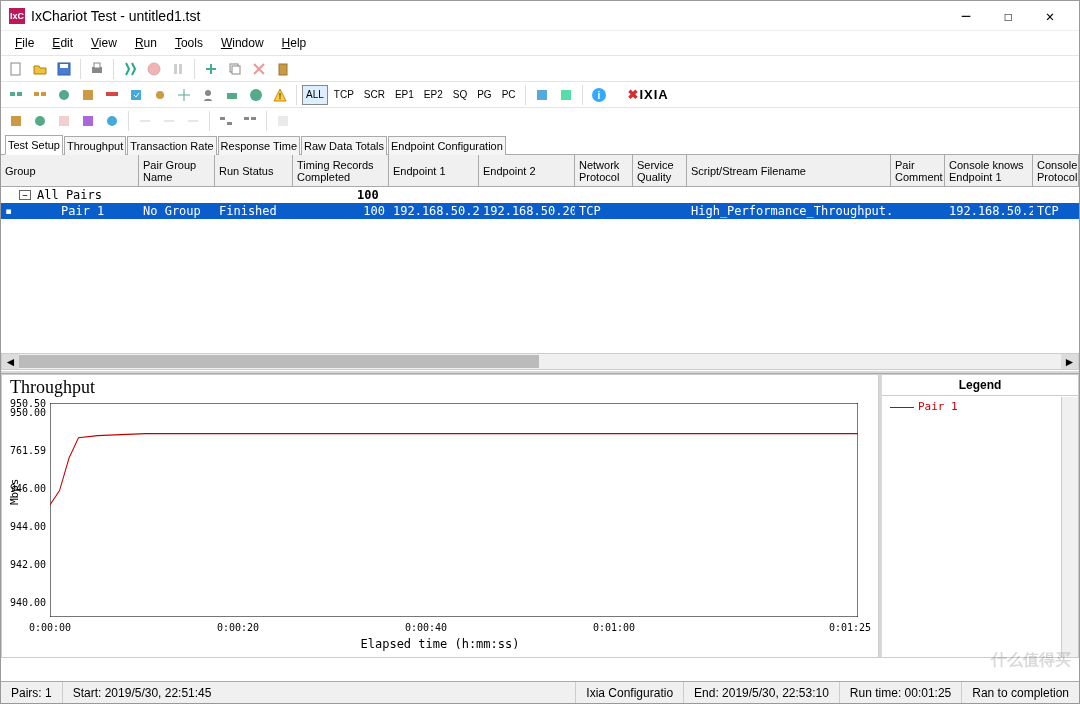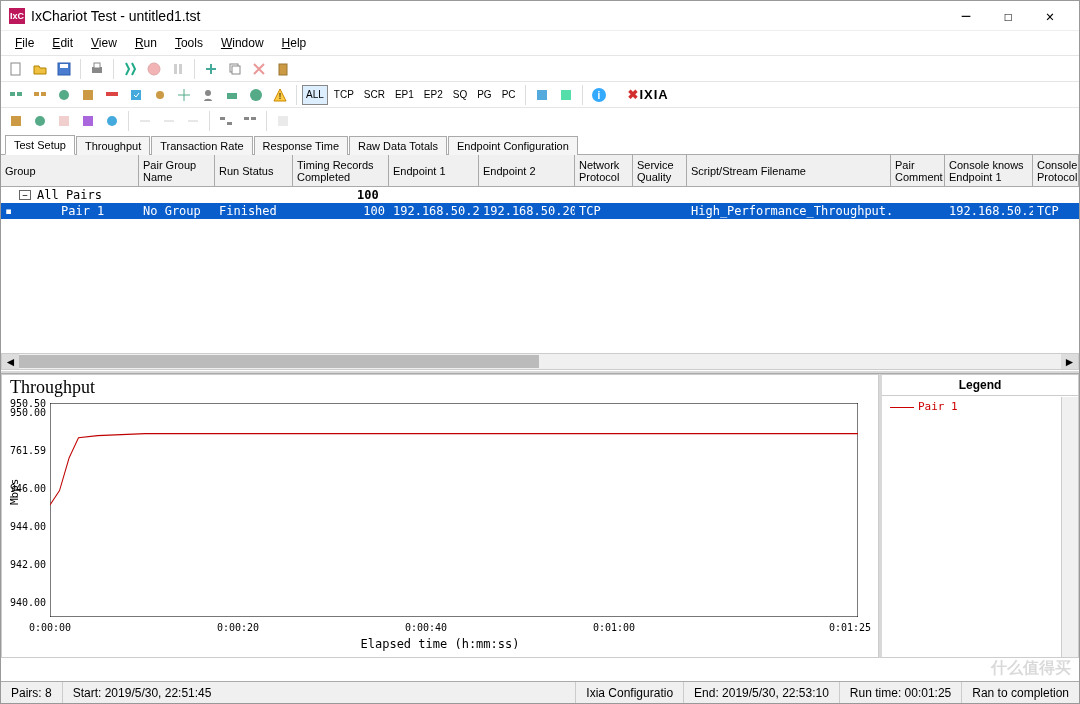--- a/index.html
+++ b/index.html
@@ -12,21 +12,21 @@
 .menu-item { padding: 2px 8px; cursor: pointer; }
 .menu-item .ul { text-decoration: underline; }
 .toolbar { height: 26px; display: flex; align-items: center; padding: 1px 4px; gap: 2px; border-top: 1px solid #e5e5e5; }
 .tbtn { width: 22px; height: 22px; display: flex; align-items: center; justify-content: center; border: 1px solid transparent; cursor: pointer; }
 .tsep { width: 1px; height: 20px; background: #ddd; margin: 0 3px; }
 .filter-btn { height: 20px; padding: 0 3px; font-size: 10px; border: 1px solid transparent; cursor: pointer; display: flex; align-items: center; }
 .filter-btn.active { border-color: #888; background: #ddeeff; }
 .ixia-logo { font-weight: bold; font-size: 13px; letter-spacing: 1px; margin-left: 16px; }
 .ixia-x { color: #d32f2f; }
 .tabs { height: 22px; display: flex; align-items: flex-end; padding-left: 4px; border-bottom: 1px solid #aaa; }
-.tab { padding: 3px 8px; font-size: 11px; border: 1px solid #aaa; border-bottom: none; background: #f5f5f5; cursor: pointer; position: relative; top: 1px; margin-right: 1px; }
+.tab { padding: 3px 2px; font-size: 11px; border: 1px solid #aaa; border-bottom: none; background: #f5f5f5; cursor: pointer; position: relative; top: 1px; margin-right: 1px; }
 .tab.active { background: #fff; border-bottom: 1px solid #fff; }
 .grid-header { display: flex; background: #f0f0f0; border-bottom: 1px solid #aaa; height: 32px; }
 .gh { border-right: 1px solid #aaa; padding: 2px 4px; font-size: 11px; display: flex; align-items: center; overflow: hidden; white-space: normal; }
 .grid-body { height: 166px; overflow: hidden; font-family: Consolas, monospace; font-size: 12px; }
 .grid-row { display: flex; height: 16px; align-items: center; white-space: pre; }
 .grid-row.group { background: #fff; }
 .grid-row.sel { background: #0a5ecc; color: #fff; }
 .cell { overflow: hidden; padding: 0 4px; }
 .tree-toggle { width: 12px; height: 10px; border: 1px solid #666; display: inline-flex; align-items: center; justify-content: center; font-size: 9px; line-height: 1; margin-right: 6px; margin-left: 18px; }
 .hscroll { height: 17px; background: #f0f0f0; border: 1px solid #ccc; position: relative; }
@@ -43,21 +43,21 @@
 .xtick { position: absolute; bottom: 24px; font-size: 10px; font-family: monospace; transform: translateX(-50%); }
 .ylabel { position: absolute; left: 6px; top: 130px; transform: rotate(-90deg); transform-origin: left top; font-size: 11px; font-family: monospace; }
 .xlabel { position: absolute; bottom: 6px; left: 50%; transform: translateX(-50%); font-size: 12px; font-family: monospace; }
 .legend-pane { width: 200px; border: 1px solid #ccc; border-left: 3px solid #d8d8d8; background: #fff; position: relative; }
 .legend-title { text-align: center; font-weight: bold; padding: 3px; border-bottom: 1px solid #ccc; }
 .legend-item { padding: 4px 8px; font-size: 11px; color: #c00; font-family: monospace; }
 .legend-line { display: inline-block; width: 24px; border-top: 1px solid #c00; vertical-align: middle; margin-right: 4px; }
 .vscroll { position: absolute; right: 0; top: 22px; bottom: 0; width: 17px; background: #f0f0f0; border-left: 1px solid #ccc; }
 .statusbar { position: absolute; bottom: 0; left: 0; right: 0; height: 22px; display: flex; align-items: center; border-top: 1px solid #aaa; background: #f0f0f0; font-size: 12px; }
 .sb-cell { padding: 0 10px; border-right: 1px solid #ccc; height: 100%; display: flex; align-items: center; }
-.watermark { position: absolute; right: 8px; bottom: 24px; font-size: 16px; color: rgba(0,0,0,0.15); font-weight: bold; }
+.watermark { position: absolute; right: 8px; bottom: 32px; font-size: 16px; color: rgba(0,0,0,0.15); font-weight: bold; }
 svg.ico { width: 16px; height: 16px; }
 </style>
 </head>
 <body>
 
 <div class="titlebar">
   <div class="app-icon">IxC</div>
   <div class="title">IxChariot Test - untitled1.tst</div>
   <div class="win-btn">─</div>
   <div class="win-btn">☐</div>
@@ -380,21 +380,21 @@
     <div class="xtick" style="left:848px">0:01:25</div>
   </div>
   <div class="legend-pane">
     <div class="legend-title">Legend</div>
     <div class="legend-item"><span class="legend-line"></span><span>Pair 1</span></div>
     <div class="vscroll"></div>
   </div>
 </div>
 
 <div class="statusbar">
-  <div class="sb-cell">Pairs: 8</div>
+  <div class="sb-cell">Pairs: 1</div>
   <div class="sb-cell" style="flex:1.6">Start: 2019/5/30, 22:51:45</div>
   <div class="sb-cell">Ixia Configuratio</div>
   <div class="sb-cell">End: 2019/5/30, 22:53:10</div>
   <div class="sb-cell">Run time: 00:01:25</div>
   <div class="sb-cell" style="border:none">Ran to completion</div>
 </div>
 
 <div class="watermark">什么值得买</div>
 
 </body></html>

